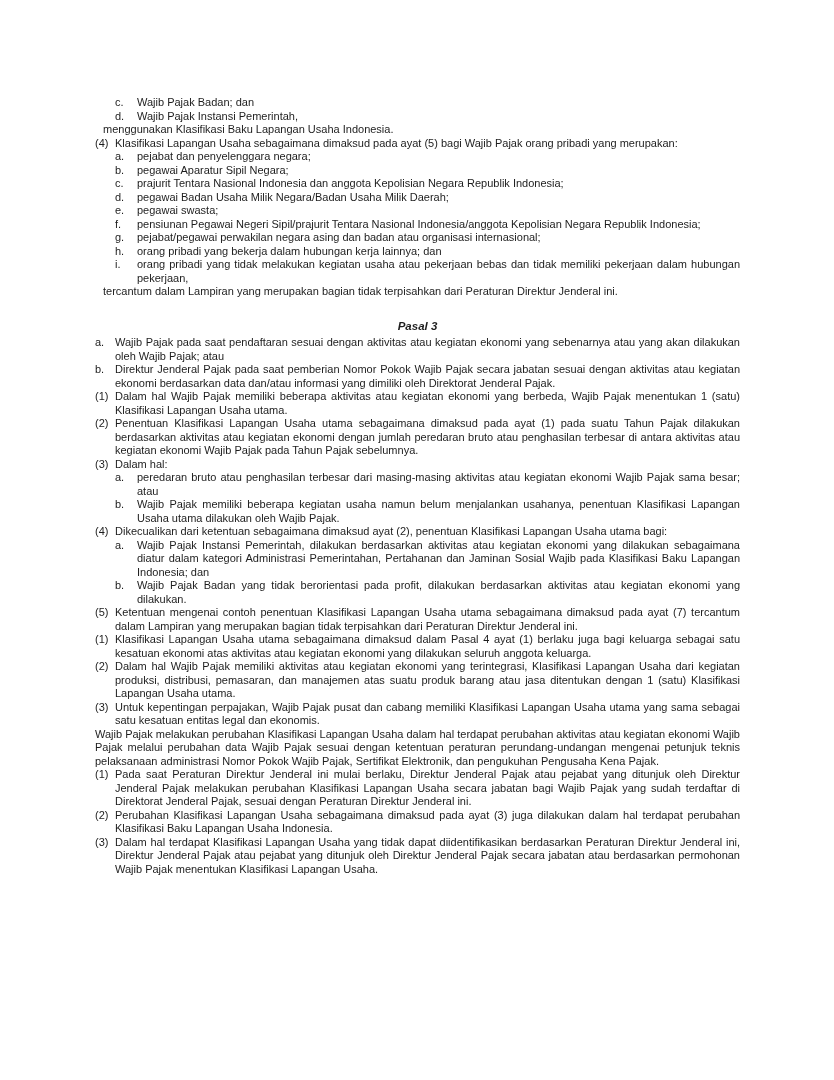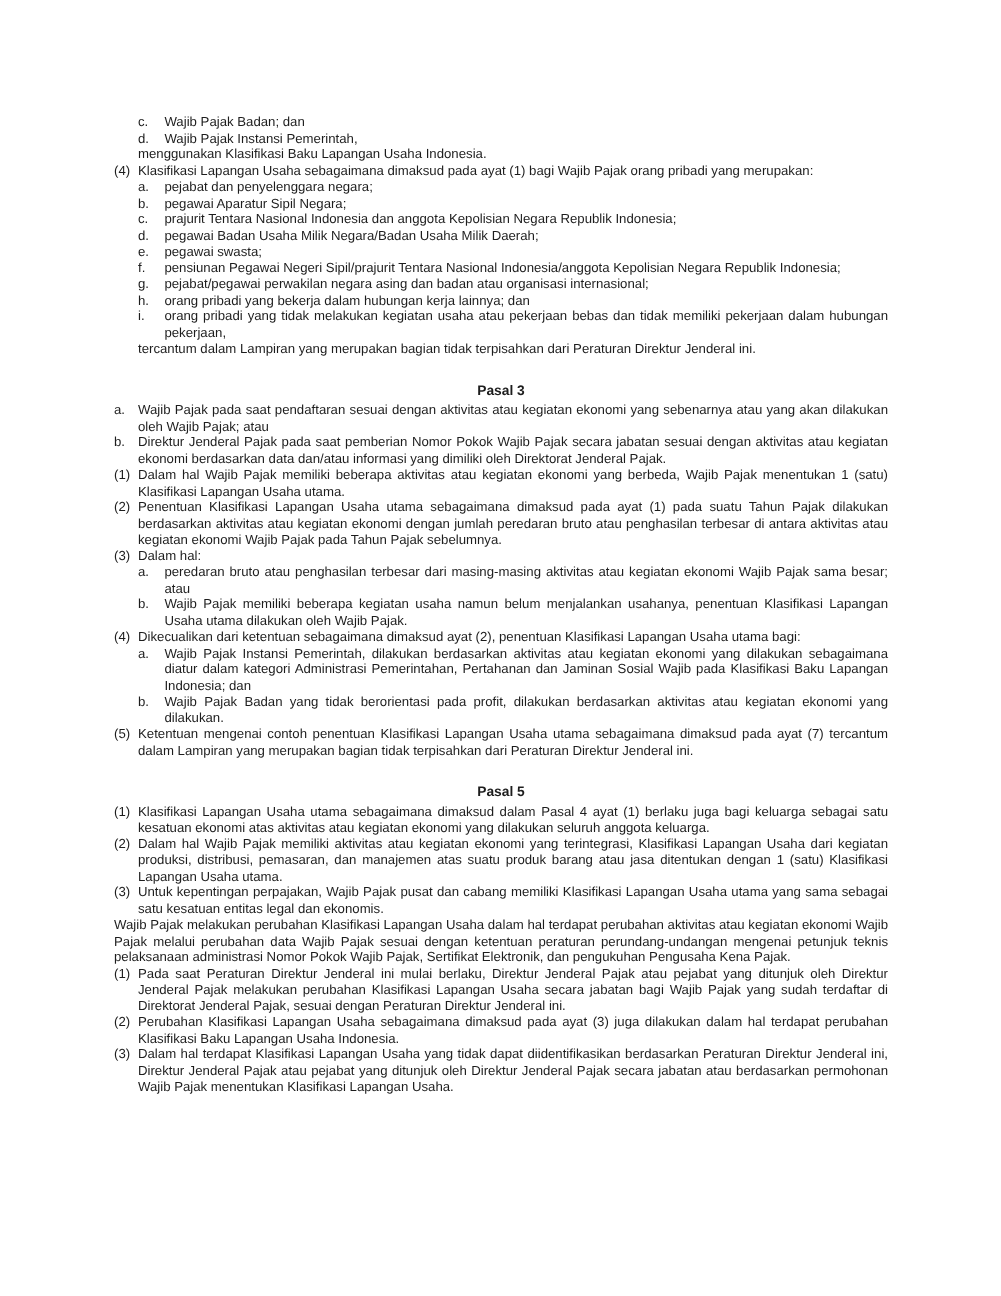--- a/index.html
+++ b/index.html
@@ -19,26 +19,27 @@
     font-size:11px;
     line-height:13.5px;
     color:#1d1d1d;
     text-align:justify;
   }
   .li{display:flex;}
   .li .m{flex:0 0 20px;text-align:left;}
   .li.sub .m{flex:0 0 22px;}
   .indent1{margin-left:20px;}
   .t{flex:1;text-align:justify;}
-  .closing{margin-left:20px;}
+  .closing{margin-left:8px;}
   .h-pasal{
     text-align:center;
     font-weight:bold;
     font-size:11.5px;
     margin:21px 0 3px 0;
+    font-style:italic;
   }
   .para{text-align:justify;}
 </style>
 </head>
 <body>
 
 <div class="page">
   <div class="doc">
 
     <section>
@@ -47,21 +48,21 @@
         <div class="t">Wajib Pajak Badan; dan</div>
       </div>
       <div class="li sub indent1">
         <span class="m">d.</span>
         <div class="t">Wajib Pajak Instansi Pemerintah,</div>
       </div>
       <div class="para closing">menggunakan Klasifikasi Baku Lapangan Usaha Indonesia.</div>
 
       <div class="li num">
         <span class="m">(4)</span>
-        <div class="t">Klasifikasi Lapangan Usaha sebagaimana dimaksud pada ayat (1) bagi Wajib Pajak orang pribadi yang merupakan:</div>
+        <div class="t">Klasifikasi Lapangan Usaha sebagaimana dimaksud pada ayat (5) bagi Wajib Pajak orang pribadi yang merupakan:</div>
       </div>
       <div class="indent1">
         <div class="li sub">
           <span class="m">a.</span>
           <div class="t">pejabat dan penyelenggara negara;</div>
         </div>
         <div class="li sub">
           <span class="m">b.</span>
           <div class="t">pegawai Aparatur Sipil Negara;</div>
         </div>
@@ -146,21 +147,20 @@
           <div class="t">Wajib Pajak Badan yang tidak berorientasi pada profit, dilakukan berdasarkan aktivitas atau kegiatan ekonomi yang dilakukan.</div>
         </div>
       </div>
       <div class="li">
         <span class="m">(5)</span>
         <div class="t">Ketentuan mengenai contoh penentuan Klasifikasi Lapangan Usaha utama sebagaimana dimaksud pada ayat (7) tercantum dalam Lampiran yang merupakan bagian tidak terpisahkan dari Peraturan Direktur Jenderal ini.</div>
       </div>
     </section>
 
     <section>
-      <div class="h-pasal">Pasal 5</div>
       <div class="li">
         <span class="m">(1)</span>
         <div class="t">Klasifikasi Lapangan Usaha utama sebagaimana dimaksud dalam Pasal 4 ayat (1) berlaku juga bagi keluarga sebagai satu kesatuan ekonomi atas aktivitas atau kegiatan ekonomi yang dilakukan seluruh anggota keluarga.</div>
       </div>
       <div class="li">
         <span class="m">(2)</span>
         <div class="t">Dalam hal Wajib Pajak memiliki aktivitas atau kegiatan ekonomi yang terintegrasi, Klasifikasi Lapangan Usaha dari kegiatan produksi, distribusi, pemasaran, dan manajemen atas suatu produk barang atau jasa ditentukan dengan 1 (satu) Klasifikasi Lapangan Usaha utama.</div>
       </div>
       <div class="li">
         <span class="m">(3)</span>

